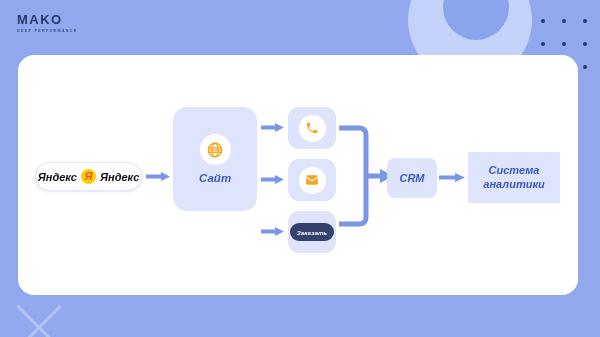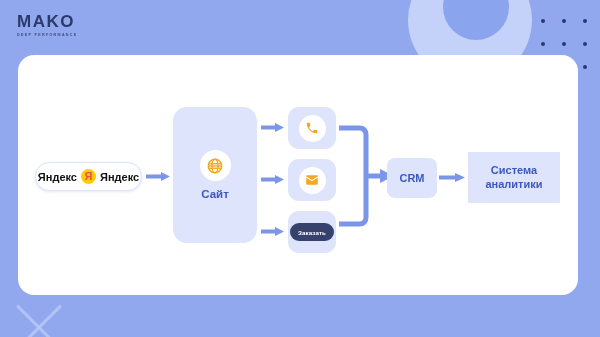--- a/index.html
+++ b/index.html
@@ -79,21 +79,21 @@
   .deco-cross span.b { transform: rotate(-45deg); }
 
   
   .logo {
     position: absolute;
     left: 17px;
     top: 13px;
     width: 92px;
   }
   .logo-word {
-    font-size: 17px;
+    font-size: 13px;
     font-weight: bold;
     letter-spacing: 1.5px;
     color: #2b3a69;
     line-height: 1;
     font-family: "Liberation Sans", sans-serif;
   }
   .logo-sub {
     margin-top: 3px;
     font-size: 3.6px;
     letter-spacing: 1.35px;
@@ -113,20 +113,21 @@
     border-radius: 16px;
   }
 
   
   .diagram {
     position: absolute;
     left: 0;
     top: 0;
     width: 560px;
     height: 240px;
+    font-style: italic;
   }
 
   .node {
     position: absolute;
     box-sizing: border-box;
     display: flex;
     align-items: center;
     justify-content: center;
     text-align: center;
     color: #4761c4;
@@ -166,21 +167,21 @@
     font-size: 11px;
     font-weight: bold;
     color: #e8543e;
   }
 
   
   .node-site {
     left: 155px;
     top: 52px;
     width: 84px;
-    height: 136px;
+    height: 104px;
     background: #dde4fb;
     border-radius: 14px;
     flex-direction: column;
     gap: 7px;
   }
   .site-badge {
     width: 31px;
     height: 31px;
     border-radius: 50%;
     background: #ffffff;

